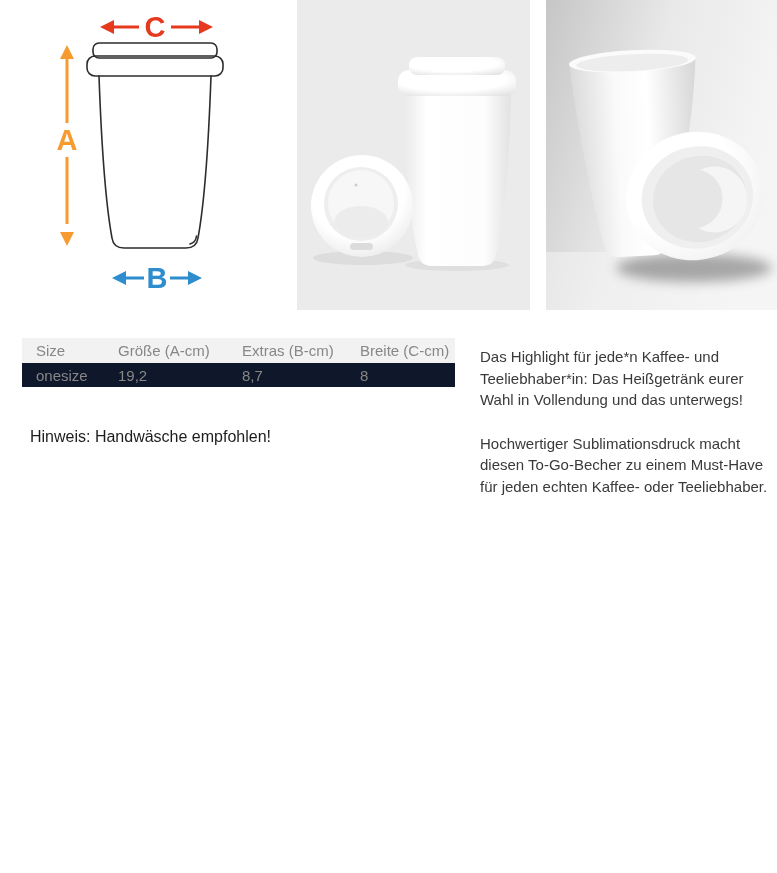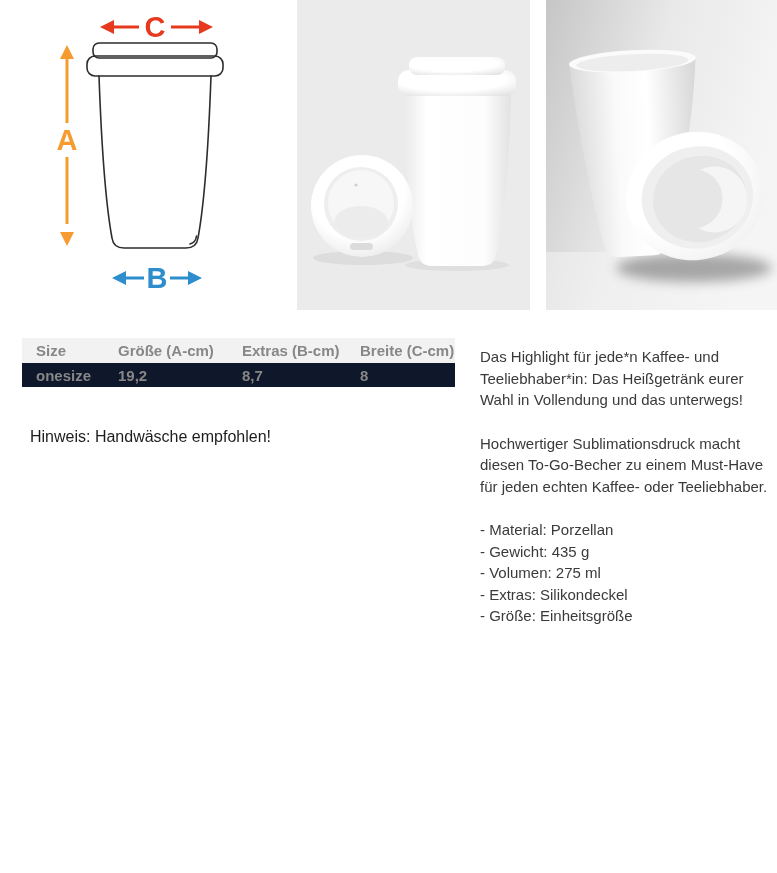--- a/index.html
+++ b/index.html
@@ -8,21 +8,21 @@
 
   .diagram { position:absolute; left:22px; top:0; width:250px; height:300px; }
 
   .photo { position:absolute; top:0; height:310px; }
   .photo-mid { left:297px; width:233px; }
   .photo-right { left:546px; width:231px; }
 
   table.size-table { position:absolute; left:22px; top:338px; width:433px;
     border-collapse:collapse; table-layout:fixed; font-size:15px; color:#878787; }
   table.size-table th, table.size-table td {
-    text-align:left; font-weight:bold; padding:0 0 0 14px; white-space:nowrap; overflow:hidden; }
+    text-align:left; font-weight:normal; padding:0 0 0 14px; white-space:nowrap; overflow:hidden; }
   table.size-table thead tr { background:#f2f2f2; height:25px; }
   table.size-table tbody tr { background:#0f172a; height:24px; }
   .col-size { width:82px; } .col-a { width:124px; } .col-b { width:118px; } .col-c { width:109px; }
 
   .note { position:absolute; left:30px; top:428px; font-size:16px; color:#1d1d1d; }
 
   .description { position:absolute; left:480px; top:330px; width:296px;
     font-size:15px; line-height:21.5px; color:#3a3a3a; }
   .description p { margin:16px 0 22px 0; }
   .specs div { white-space:nowrap; }
@@ -167,22 +167,15 @@
         <td>8</td>
       </tr>
     </tbody>
   </table>
 
   <div class="note">Hinweis: Handwäsche empfohlen!</div>
 
   <div class="description">
     <p>Das Highlight für jede*n Kaffee- und Teeliebhaber*in: Das Heißgetränk eurer Wahl in Vollendung und das unterwegs!</p>
     <p>Hochwertiger Sublimationsdruck macht diesen To-Go-Becher zu einem Must-Have für jeden echten Kaffee- oder Teeliebhaber.</p>
-    <div class="specs">
-      <div>- Material: Porzellan</div>
-      <div>- Gewicht: 435 g</div>
-      <div>- Volumen: 275 ml</div>
-      <div>- Extras: Silikondeckel</div>
-      <div>- Größe: Einheitsgröße</div>
-    </div>
   </div>
 
 </div>
 
 </body></html>

